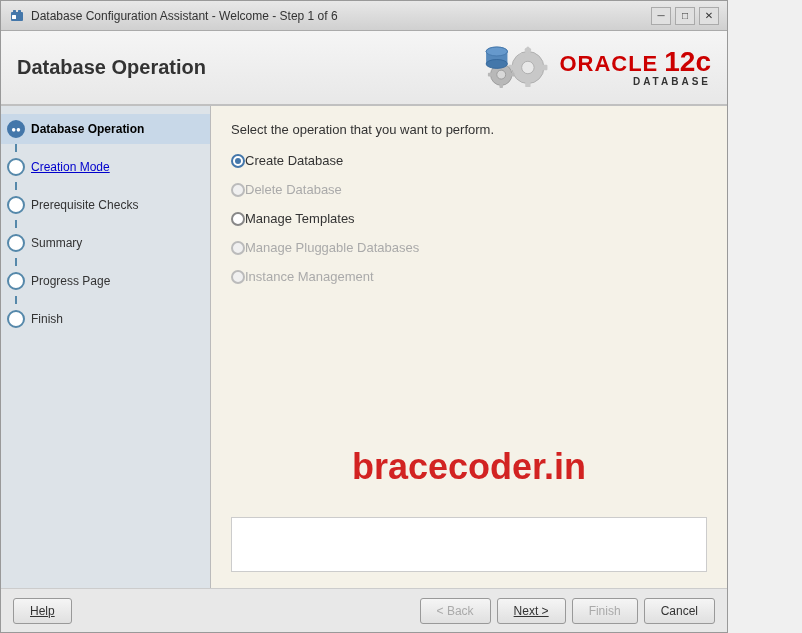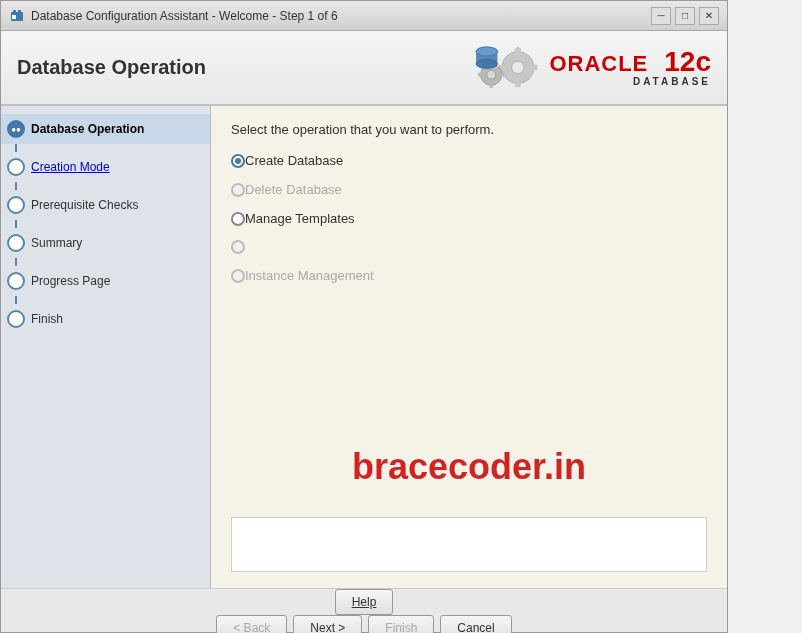--- a/index.html
+++ b/index.html
@@ -103,21 +103,21 @@
       font-size: 10px;
       color: #333;
       letter-spacing: 3px;
       font-weight: bold;
     }
 
     .oracle-version {
       font-size: 28px;
       font-weight: bold;
       color: #cc0000;
-      margin-left: 16px;
+      margin-left: 6px;
       line-height: 1;
     }
 
     .oracle-header-right {
       display: flex;
       flex-direction: row;
       align-items: center;
     }
 
     
@@ -291,23 +291,22 @@
     }
 
     
     .footer {
       height: 44px;
       background: #e8e8e8;
       border-top: 1px solid #ccc;
       display: flex;
       align-items: center;
       justify-content: space-between;
-      padding: 0 12px;
+      padding: 8px 12px;
       flex-shrink: 0;
-      flex-direction: column;
     }
 
     .footer-left {
       display: flex;
       gap: 8px;
     }
 
     .footer-right {
       display: flex;
       gap: 6px;
@@ -467,20 +466,21 @@
           <label class="radio-label disabled">Delete Database</label>
         </div>
 
         <div class="radio-item">
           <div class="radio-input"></div>
           <label class="radio-label">Manage Templates</label>
         </div>
 
         <div class="radio-item">
           <div class="radio-input disabled"></div>
+          <label class="radio-label disabled">Manage Pluggable Databases</label>
         </div>
 
         <div class="radio-item">
           <div class="radio-input disabled"></div>
           <label class="radio-label disabled">Instance Management</label>
         </div>
       </div>
 
       <div class="watermark">bracecoder.in</div>
 

